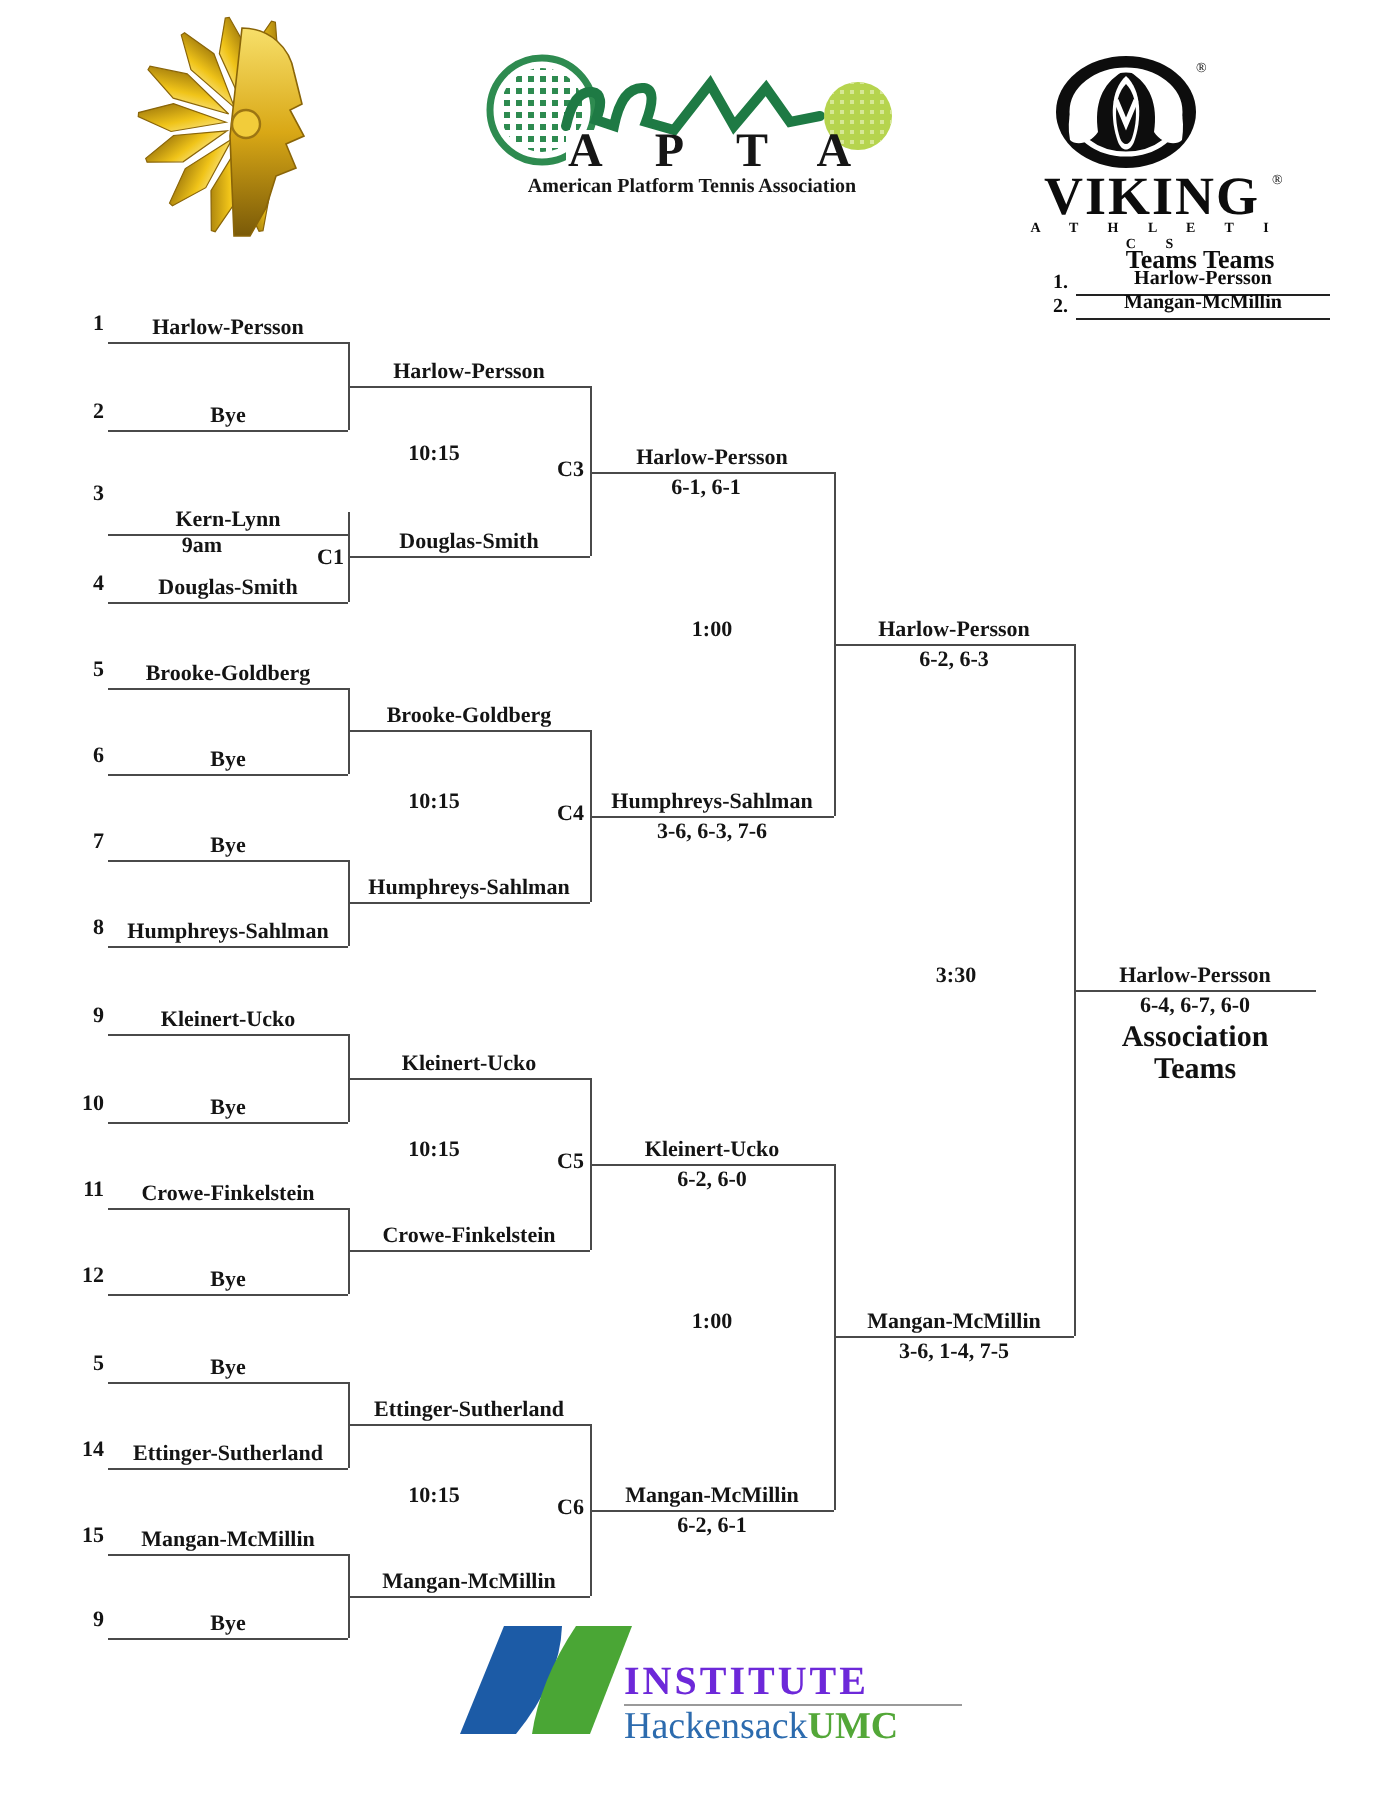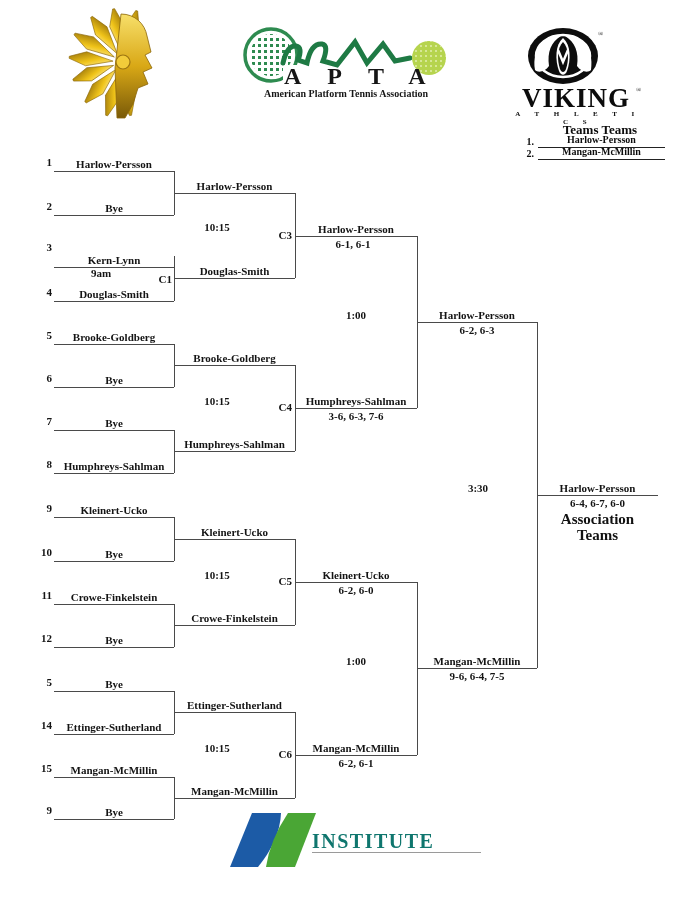--- a/index.html
+++ b/index.html
@@ -33,21 +33,21 @@
   .seeded-head{position:absolute;left:530px;top:123px;width:140px;text-align:center;
          font-weight:bold;font-size:13px;line-height:14px;color:#0c0c0c;}
   .seeded-num{position:absolute;left:518px;width:16px;text-align:right;
          font-weight:bold;font-size:10px;line-height:12px;color:#0c0c0c;}
   .seeded-name{position:absolute;left:538px;width:127px;height:13px;border-bottom:1px solid #222;
          text-align:center;font-weight:bold;font-size:10px;line-height:12px;color:#0c0c0c;}
   
   .org1{position:absolute;left:312px;top:810px;font-weight:bold;font-size:20px;line-height:21px;
         letter-spacing:1.5px;color:#57585a;}
   .org2{position:absolute;left:312px;top:831px;font-weight:bold;font-size:20px;line-height:21px;
-        letter-spacing:1.5px;color:#0f766e;}
+        letter-spacing:1.5px;color:#6d28d9;}
   .org-rule{position:absolute;left:312px;top:852px;width:169px;height:1px;background:#9a9a9a;}
   .humc{position:absolute;left:312px;top:854px;font-size:19px;line-height:20px;white-space:nowrap;}
   .humc .h1{color:#2c6bae;}
   .humc .h2{color:#53a738;font-weight:bold;}
 </style>
 </head>
 <body>
 
 <div id="page">
 
@@ -260,34 +260,37 @@
   <div class="vline" style="left:417px;top:236px;height:172px"></div>
   <div class="vline" style="left:417px;top:582px;height:173px"></div>
 
   <div class="slot" style="left:417px;top:305px;width:120px">
       <span>Harlow-Persson</span>
     </div>
   <div class="score" style="left:417px;top:324px;width:120px">6-2, 6-3</div>
   <div class="slot" style="left:417px;top:651px;width:120px">
       <span>Mangan-McMillin</span>
     </div>
-  <div class="score" style="left:417px;top:670px;width:120px">9-6, 6-4, 7-5</div>
+  <div class="score" style="left:417px;top:670px;width:120px">3-6, 1-4, 7-5</div>
 
   <div class="tlabel" style="left:417px;top:482px;width:122px">3:30</div>
   <div class="vline" style="left:537px;top:322px;height:346px"></div>
 
   <div class="slot" style="left:537px;top:478px;width:121px">
       <span>Harlow-Persson</span>
     </div>
   <div class="score" style="left:537px;top:497px;width:121px">6-4, 6-7, 6-0</div>
   <div class="champ-label">
     <div>Association</div>
     <div>Teams</div>
   </div>
 
   <svg class="abs" style="left:228px;top:810px" width="88" height="60" viewBox="0 0 88 60">
     <path d="M24,3 L53,3 Q52,30 30,57 L2,57 Z" fill="#1c5ba6"></path>
     <path d="M60,3 L88,3 L67,57 L38,57 Q42,30 60,3 Z" fill="#4aa635"></path>
   </svg>
   <div class="org2">INSTITUTE</div>
   <div class="org-rule"></div>
+  <div class="humc">
+    <span class="h1">Hackensack</span><span class="h2">UMC</span>
+  </div>
 
 </div>
 
 </body></html>

